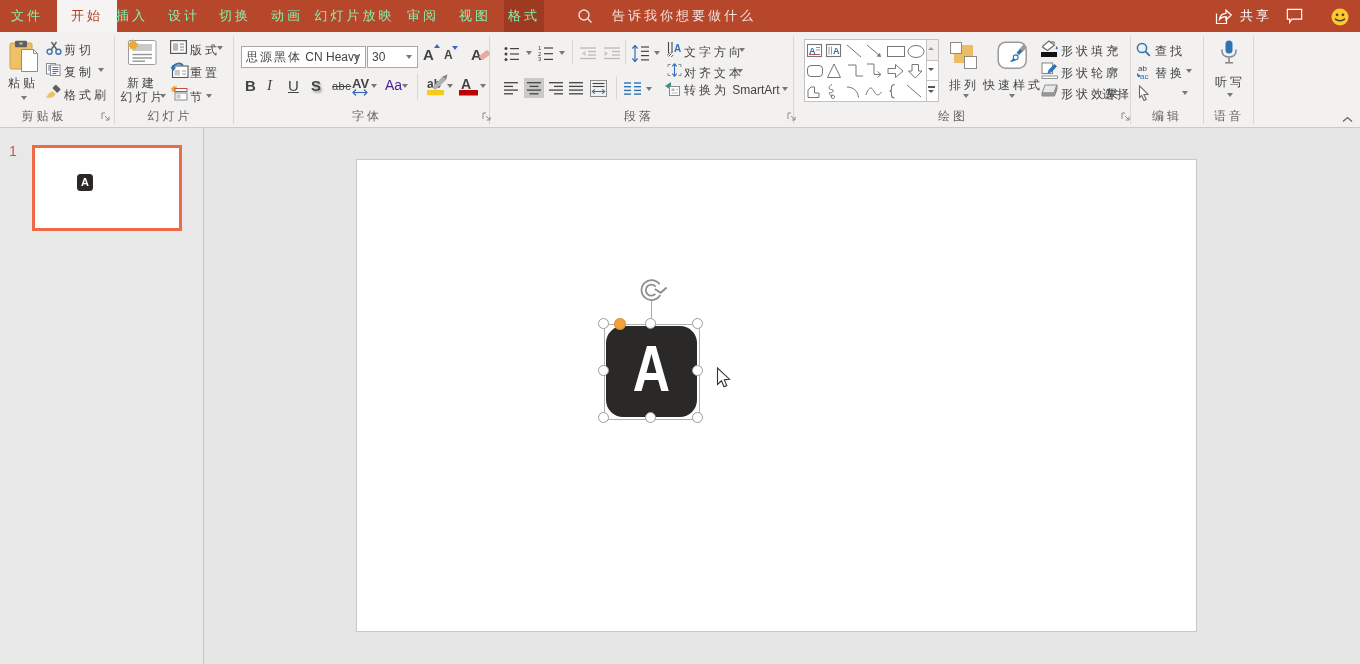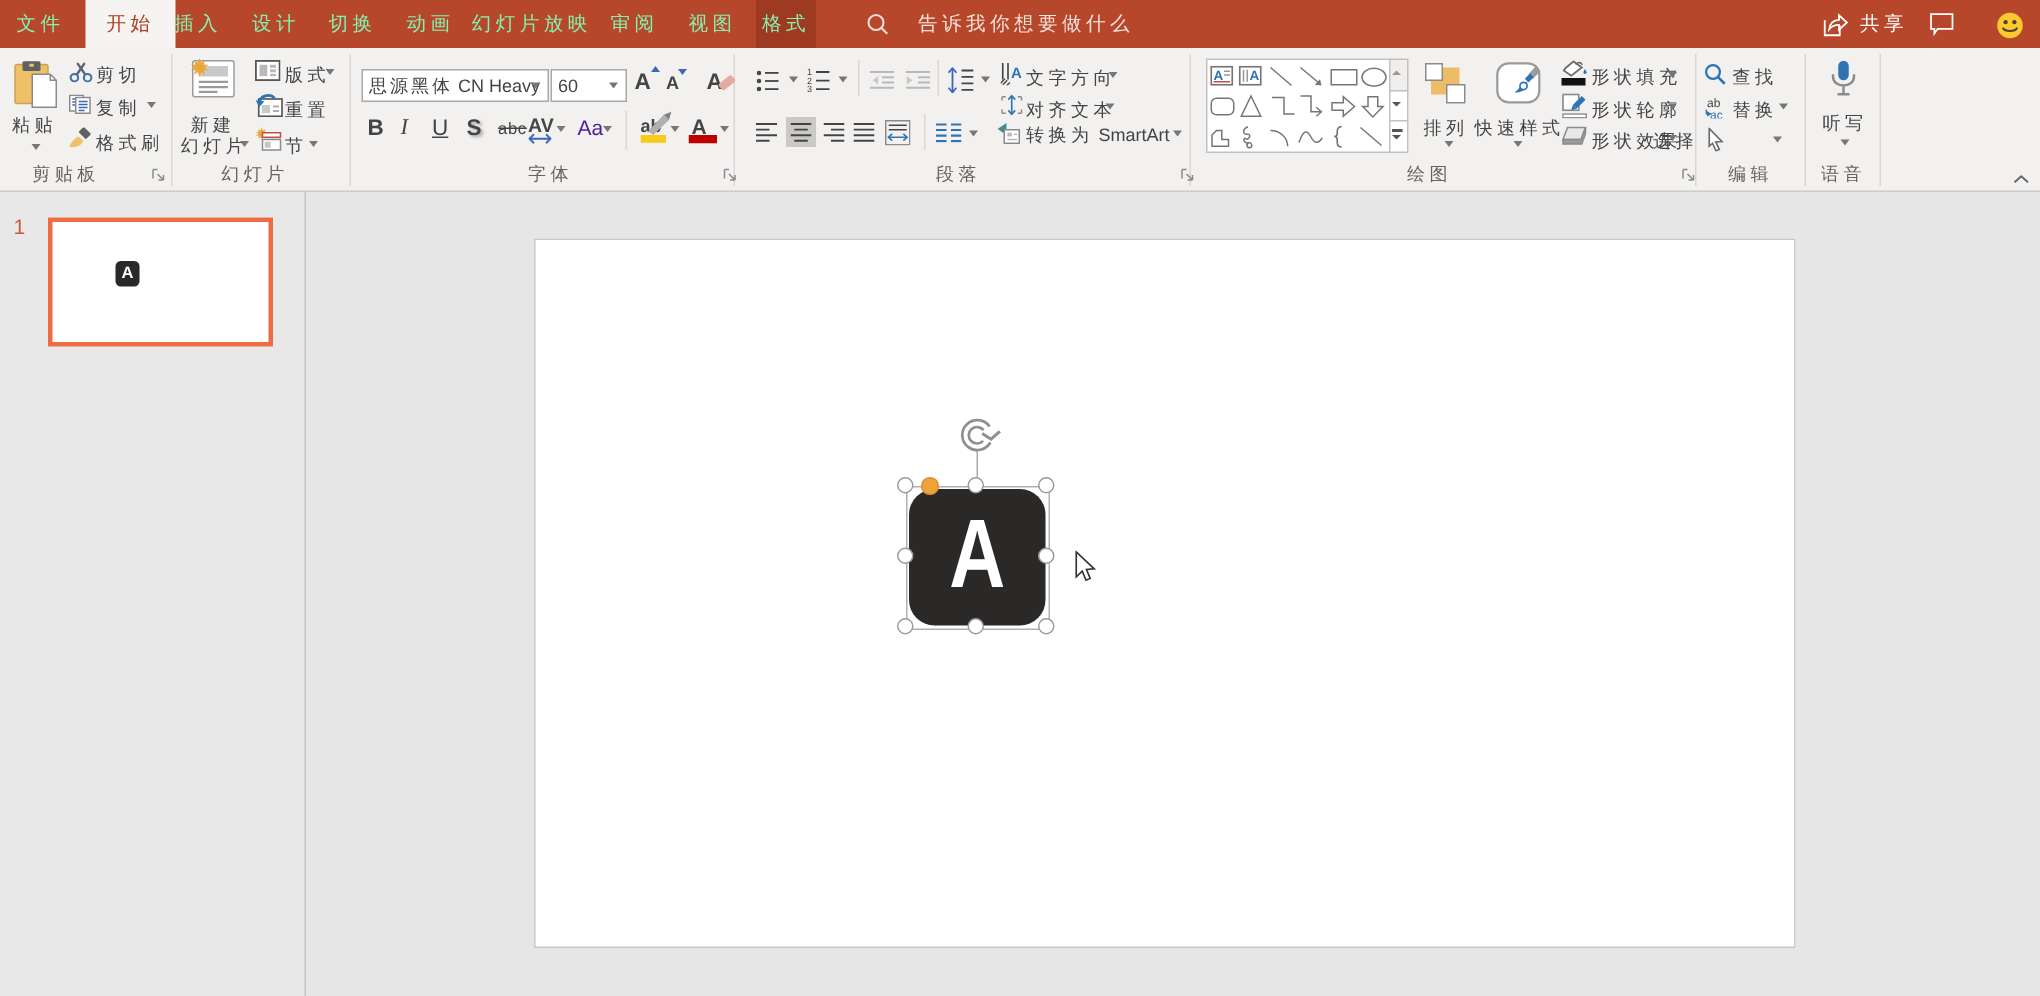--- a/index.html
+++ b/index.html
@@ -138,21 +138,21 @@
  <svg class="abs" style="left:169px;top:51px;" width="20" height="18" viewBox="0 0 20 18">
   <path d="M5.5 2 L6.3 4 L8 3 L7.4 4.9 L9.4 5 L7.8 6.2 L9.4 7.4 L7.4 7.5 L8 9.4 L6.3 8.3 L5.5 10.3 L4.7 8.3 L3 9.4 L3.6 7.5 L1.6 7.4 L3.2 6.2 L1.6 5 L3.6 4.9 L3 3 L4.7 4 Z" fill="#e9a83c"></path>
   <rect x="6" y="5.5" width="12" height="3" fill="#fff" stroke="#c0504d"></rect>
   <rect x="6" y="10" width="12" height="7" fill="#fff" stroke="#8b8b8b"></rect>
   <rect x="7.5" y="11.5" width="4" height="4" fill="#c6c6c6"></rect>
  </svg>
  <div class="abs rtext cjk" style="left:190px;top:57px;">节</div>
  <div class="dd" style="left:206px;top:61.5px;"></div>
 
  <div class="abs" style="left:241px;top:13.5px;width:123px;height:20px;background:#fff;border:1px solid #a9a8a7;font-size:12px;color:#444;line-height:20px;"><span style="padding-left:4px;letter-spacing:2px;">思源黑体</span> CN Heavy<div class="dd" style="left:112px;top:8px;"></div></div>
- <div class="abs" style="left:367px;top:13.5px;width:49px;height:20px;background:#fff;border:1px solid #a9a8a7;font-size:12px;color:#444;line-height:20px;"><span style="padding-left:4px;">60</span><div class="dd" style="left:38px;top:8px;"></div></div>
+ <div class="abs" style="left:367px;top:13.5px;width:49px;height:20px;background:#fff;border:1px solid #a9a8a7;font-size:12px;color:#444;line-height:20px;"><span style="padding-left:4px;">30</span><div class="dd" style="left:38px;top:8px;"></div></div>
  <div class="abs" style="left:423px;top:14px;font-size:15px;font-weight:bold;color:#444;">A<span style="position:absolute;left:11px;top:-2px;width:0;height:0;border-left:3.5px solid transparent;border-right:3.5px solid transparent;border-bottom:4.5px solid #3a68b8;"></span></div>
  <div class="abs" style="left:444px;top:16px;font-size:12px;font-weight:bold;color:#444;">A<span style="position:absolute;left:8px;top:-2px;width:0;height:0;border-left:3.5px solid transparent;border-right:3.5px solid transparent;border-top:4.5px solid #3a68b8;"></span></div>
  <div class="abs" style="left:471px;top:14px;font-size:15px;font-weight:bold;color:#444;">A</div>
  <svg class="abs" style="left:478px;top:17px;" width="13" height="11" viewBox="0 0 13 11">
         <rect x="1" y="3.5" width="11" height="5.5" rx="1.5" transform="rotate(-38 6.5 6)" fill="#e8a9a0"></rect>
       </svg>
  <div class="abs" style="left:245px;top:45px;font-size:15px;font-weight:bold;color:#444;">B</div>
  <div class="abs" style="left:267px;top:45px;font-size:15px;font-style:italic;font-family:'Liberation Serif',serif;color:#444;">I</div>
  <div class="abs" style="left:288px;top:45px;font-size:15px;text-decoration:underline;color:#444;">U</div>
  <div class="abs" style="left:311px;top:45px;font-size:15px;font-weight:bold;color:#444;text-shadow:1.5px 1.5px 2px #aaa;">S</div>

